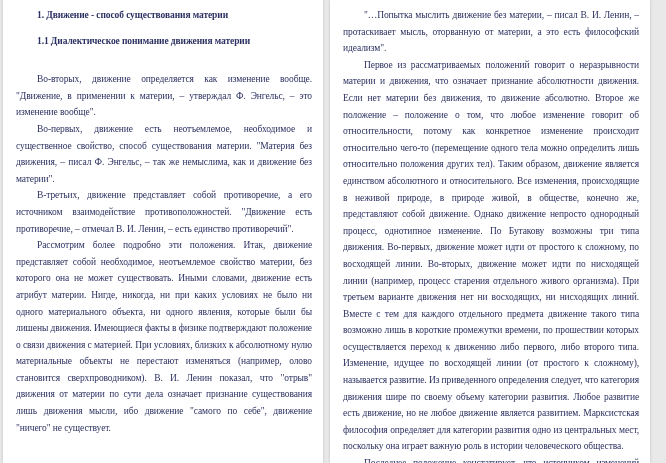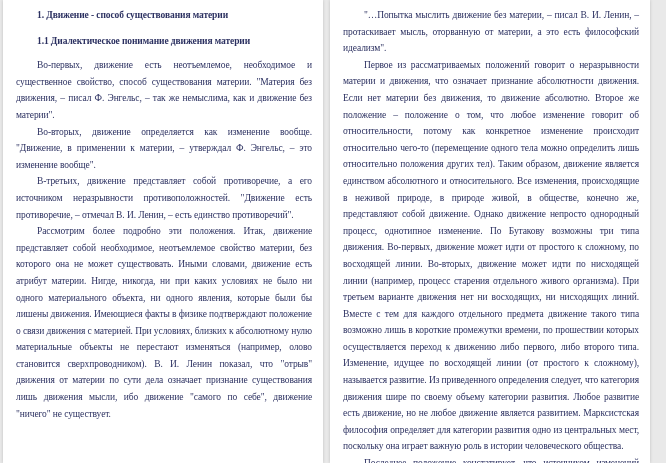--- a/index.html
+++ b/index.html
@@ -37,34 +37,34 @@
   .page p {
     margin: 0;
     text-indent: 21px;
   }
   .page p.h {
     font-weight: bold;
     margin-bottom: 9px;
   }
   .page p.h.sub {
     margin-top: 8px;
-    margin-bottom: 8px;
+    margin-bottom: 22px;
   }
 </style>
 </head>
 <body>
 
 <div class="viewer">
 
   <section class="page">
     <p class="h">1. Движение - способ существования материи</p>
     <p class="h sub">1.1 Диалектическое понимание движения материи</p>
+    <p>Во-вторых, движение определяется как изменение вообще. "Движение, в применении к материи, – утверждал Ф. Энгельс, – это изменение вообще".</p>
     <p>Во-первых, движение есть неотъемлемое, необходимое и существенное свойство, способ существования материи. "Материя без движения, – писал Ф. Энгельс, – так же немыслима, как и движение без материи".</p>
-    <p>Во-вторых, движение определяется как изменение вообще. "Движение, в применении к материи, – утверждал Ф. Энгельс, – это изменение вообще".</p>
-    <p>В-третьих, движение представляет собой противоречие, а его источником неразрывности противоположностей. "Движение есть противоречие, – отмечал В. И. Ленин, – есть единство противоречий".</p>
+    <p>В-третьих, движение представляет собой противоречие, а его источником взаимодействие противоположностей. "Движение есть противоречие, – отмечал В. И. Ленин, – есть единство противоречий".</p>
     <p>Рассмотрим более подробно эти положения. Итак, движение представляет собой необходимое, неотъемлемое свойство материи, без которого она не может существовать. Иными словами, движение есть атрибут материи. Нигде, никогда, ни при каких условиях не было ни одного материального объекта, ни одного явления, которые были бы лишены движения. Имеющиеся факты в физике подтверждают положение о связи движения с материей. При условиях, близких к абсолютному нулю материальные объекты не перестают изменяться (например, олово становится сверхпроводником). В. И. Ленин показал, что "отрыв" движения от материи по сути дела означает признание существования лишь движения мысли, ибо движение "самого по себе", движение "ничего" не существует.</p>
   </section>
 
   <section class="page">
     <p>"…Попытка мыслить движение без материи, – писал В. И. Ленин, – протаскивает мысль, оторванную от материи, а это есть философский идеализм".</p>
     <p>Первое из рассматриваемых положений говорит о неразрывности материи и движения, что означает признание абсолютности движения. Если нет материи без движения, то движение абсолютно. Второе же положение – положение о том, что любое изменение говорит об относительности, потому как конкретное изменение происходит относительно чего-то (перемещение одного тела можно определить лишь относительно положения других тел). Таким образом, движение является единством абсолютного и относительного. Все изменения, происходящие в неживой природе, в природе живой, в обществе, конечно же, представляют собой движение. Однако движение непросто однородный процесс, однотипное изменение. По Бутакову возможны три типа движения. Во-первых, движение может идти от простого к сложному, по восходящей линии. Во-вторых, движение может идти по нисходящей линии (например, процесс старения отдельного живого организма). При третьем варианте движения нет ни восходящих, ни нисходящих линий. Вместе с тем для каждого отдельного предмета движение такого типа возможно лишь в короткие промежутки времени, по прошествии которых осуществляется переход к движению либо первого, либо второго типа. Изменение, идущее по восходящей линии (от простого к сложному), называется развитие. Из приведенного определения следует, что категория движения шире по своему объему категории развития. Любое развитие есть движение, но не любое движение является развитием. Марксистская философия определяет для категории развития одно из центральных мест, поскольку она играет важную роль в истории человеческого общества.</p>
     <p>Последнее положение констатирует, что источником изменений является взаимодействие. В. И. Ленин подчеркивал гегелевские слова о том, что противоречие, т.е. отношение между противоположностями, есть корень</p>
   </section>
 
 </div>

